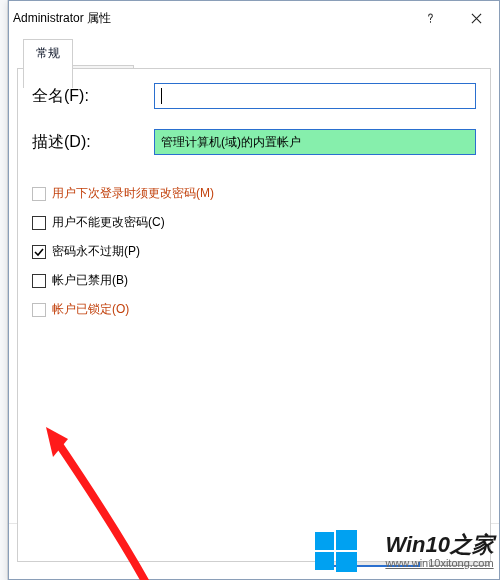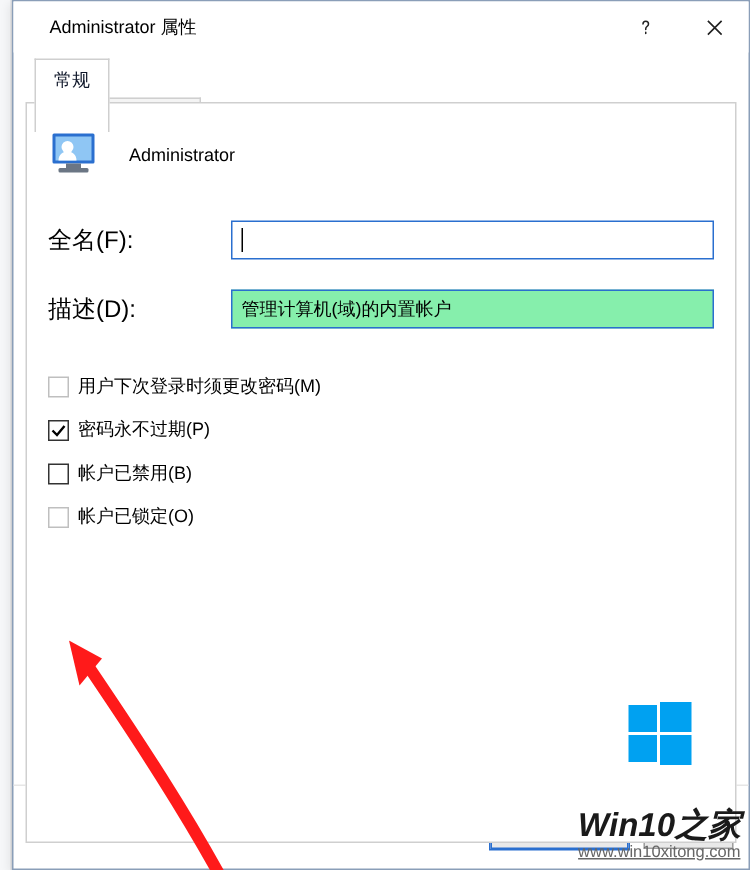--- a/index.html
+++ b/index.html
@@ -4,21 +4,21 @@
 <style>
   * { box-sizing: border-box; font-family: "Microsoft YaHei", "Segoe UI", sans-serif; }
   body { margin: 0; width: 500px; height: 580px; background: #fff; overflow: hidden; position: relative; }
   .page-bg { position: absolute; inset: 0; background: #eef0f3; }
   .left-strip { position: absolute; left: 0; top: 0; width: 8px; height: 580px; background: #f6f7f9; border-right: 1px solid #d9dce0; }
   .dialog {
     position: absolute; left: 8px; top: 0; width: 492px; height: 580px;
     background: #fff; border: 1px solid #8a9eb8;
     box-shadow: -2px 2px 6px rgba(0,0,0,0.08);
   }
-  .titlebar { height: 34px; display: flex; align-items: center; padding: 0 0 0 24px; background: #fff; }
+  .titlebar { height: 34px; display: flex; align-items: center; padding: 0 0 0 4px; background: #fff; }
   .title { font-size: 12px; color: #000; flex: 1; }
   .title-btns { display: flex; height: 34px; }
   .tbtn { width: 46px; height: 34px; display: flex; align-items: center; justify-content: center; color: #222; }
   .tbtn svg { width: 11px; height: 11px; }
   .tabs-row { position: relative; height: 30px; margin: 4px 8px 0 8px; }
   .tab-strip { position: absolute; left: 6px; top: 0; display: flex; }
   .tab {
     font-size: 12px; padding: 5px 12px 6px 12px; color: #0f172a;
     border: 1px solid #cfcfcf; border-bottom: none; background: #fff;
     margin-right: -1px; position: relative;
@@ -41,39 +41,39 @@
   }
   .inp.caret { background: linear-gradient(#000,#000) no-repeat 6px 4px / 1px 16px, #fff; }
   .chk-row { display: flex; align-items: center; margin-bottom: 12px; }
   .chk {
     width: 14px; height: 14px; border: 1px solid #333; margin-right: 6px;
     display: inline-flex; align-items: center; justify-content: center; background: #fff;
   }
   .chk.disabled { border-color: #bfbfbf; }
   .chk svg { width: 10px; height: 10px; }
   .chk-lbl { font-size: 12px; color: #000; }
-  .chk-lbl.disabled { color: #000000; }
+  .chk-lbl.disabled { color: #c2410c; }
   .button-row {
     position: absolute; left: 0; right: 0; bottom: 0; height: 56px;
     display: flex; justify-content: flex-end; align-items: center; gap: 10px; padding-right: 10px;
     border-top: 1px solid #e6e6e6;
   }
   .btn {
     min-width: 92px; height: 28px; font-size: 12px; text-align: center;
     border: 1px solid #9e9e9e; background: #e9e9e9; color: #000;
     display: inline-flex; align-items: center; justify-content: center;
   }
   .btn.primary { border: 1px solid #2a6fcf; outline: 1px solid #2a6fcf; background: #e9e9e9; }
   .arrow {
     position: absolute; left: 20px; top: 358px; width: 140px; height: 180px; pointer-events: none;
     z-index: 10;
   }
   .watermark {
     position: absolute; right: 6px; bottom: 6px; display: flex; align-items: center; gap: 26px;
-    z-index: 20; pointer-events: none; flex-direction: column;
+    z-index: 20; pointer-events: none;
   }
   .watermark .winlogo { width: 46px; height: 46px; }
   .watermark .wtxt { display: flex; flex-direction: column; line-height: 1.1; }
   .watermark .big { font-size: 22px; font-weight: 700; color: #1a1a1a; font-style: italic; }
   .watermark .small { font-size: 11px; color: #666; text-decoration: underline; }
 </style>
 </head>
 <body>
 
 <div class="page-bg"></div>
@@ -100,51 +100,42 @@
   <div class="tabs-row">
     <div class="tab-strip">
       <div class="tab active">常规</div>
       <div class="tab inactive">隶属于</div>
     </div>
   </div>
 
   <div class="tab-panel">
     <div class="panel-inner">
 
-      <div class="header-row">
-        <div class="usr-icon">
-          <svg viewBox="0 0 36 36" width="36" height="36">
-            <rect x="3" y="4" width="28" height="20" rx="1" fill="#2a6fcf"></rect>
-            <rect x="5" y="6" width="24" height="16" fill="#8fc6f4"></rect>
-            <circle cx="13" cy="13" r="4" fill="#fff"></circle>
-            <path d="M7 22c0-4 3-6 6-6s6 2 6 6" fill="#fff"></path>
-            <rect x="12" y="24" width="10" height="3" fill="#6b7684"></rect>
-            <rect x="7" y="27" width="20" height="3" rx="1" fill="#6b7684"></rect>
-          </svg>
-        </div>
-        <span class="usr-name">Administrator</span>
-      </div>
 
       <div class="form-row">
         <span class="lbl">全名(F):</span>
         <input class="inp caret" type="text" value="" style="">
       </div>
 
       <div class="form-row">
         <span class="lbl">描述(D):</span>
         <input class="inp" type="text" value="管理计算机(域)的内置帐户" style="">
       </div>
 
       <div style="height:10px"></div>
 
       <div class="chk-row">
         <span class="chk disabled"></span>
         <span class="chk-lbl disabled">用户下次登录时须更改密码(M)</span>
       </div>
 
+      <div class="chk-row">
+        <span class="chk"></span>
+        <span class="chk-lbl">用户不能更改密码(C)</span>
+      </div>
 
       <div class="chk-row">
         <span class="chk">
           <svg viewBox="0 0 10 10">
               <path d="M1 5 L4 8 L9 2" stroke="#000" stroke-width="1.6" fill="none"></path>
             </svg>
         </span>
         <span class="chk-lbl">密码永不过期(P)</span>
       </div>
 

